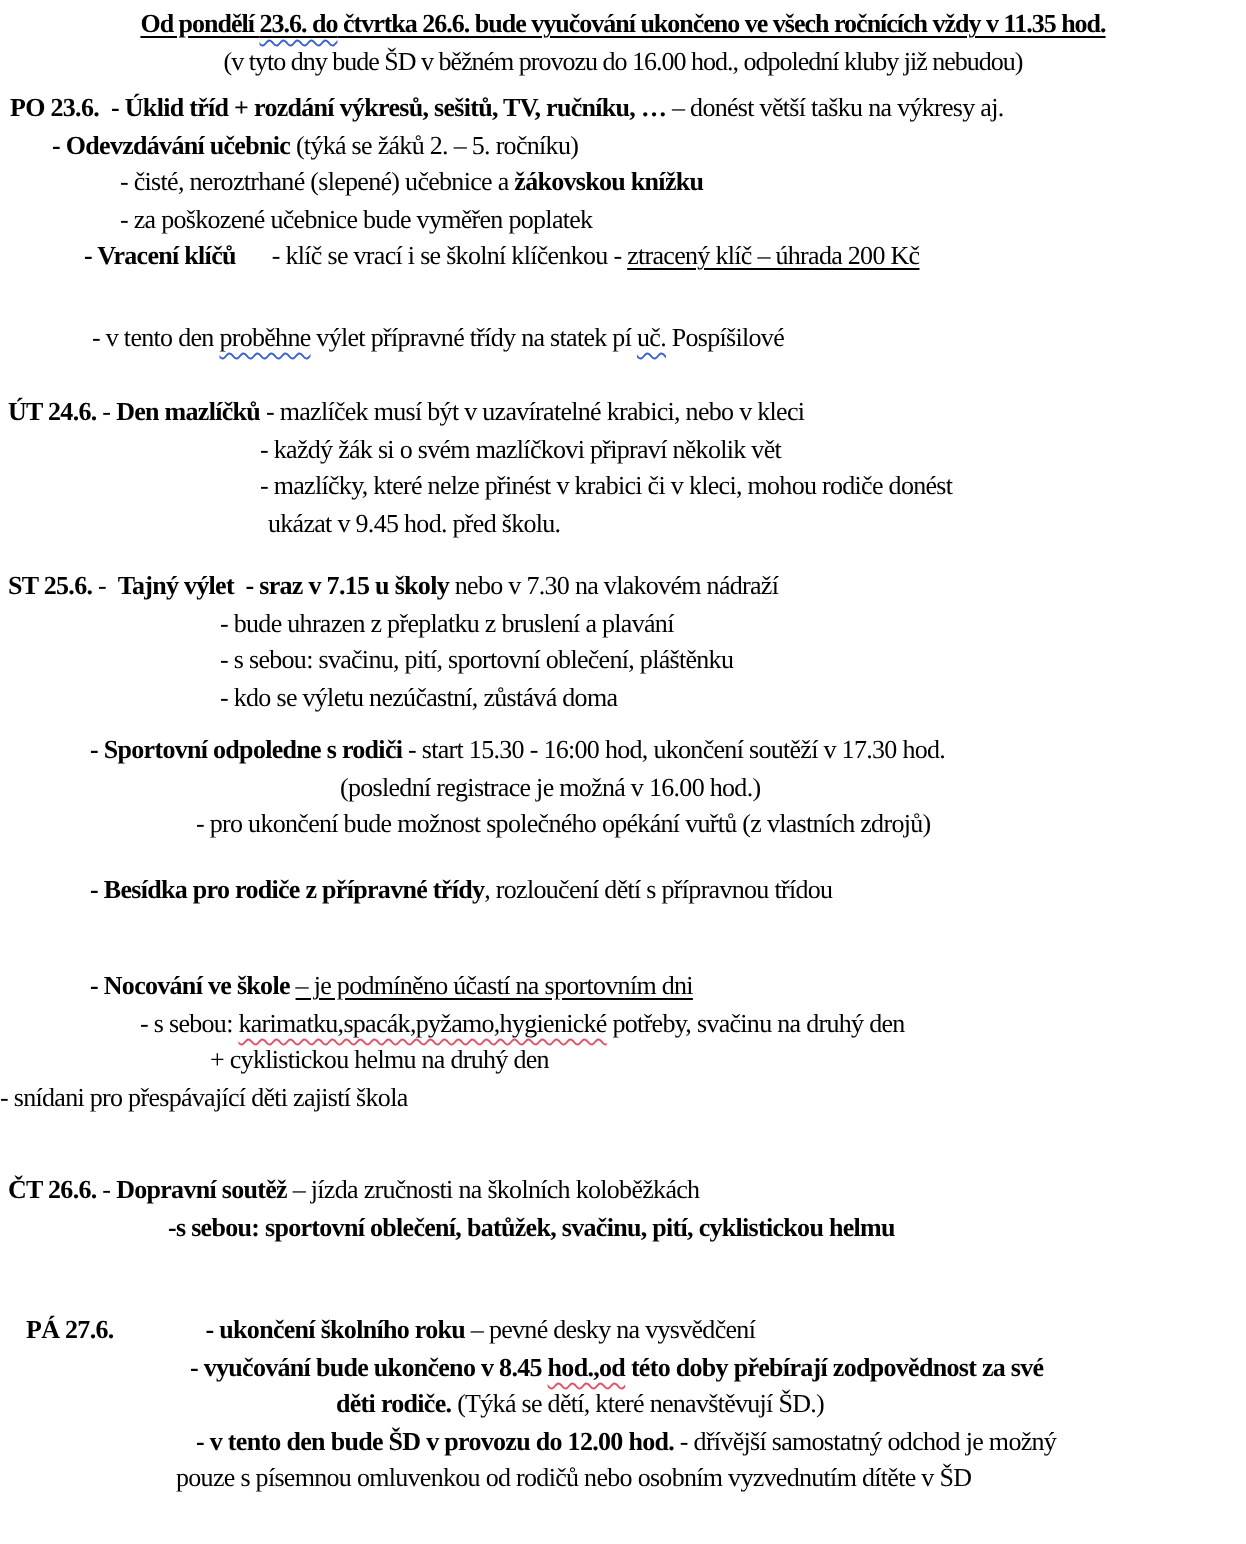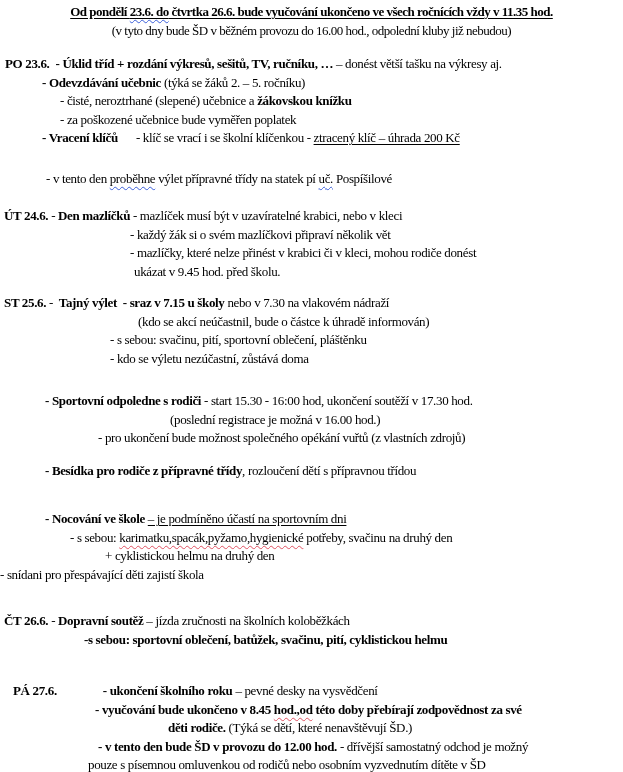--- a/index.html
+++ b/index.html
@@ -52,35 +52,35 @@
   }
   .spacer { display: inline-block; }
 </style>
 </head>
 <body>
 
 <div class="page" style="color: rgb(0, 0, 0); background: rgb(255, 255, 255);">
   <div class="doc">
       <div class="line center"><span class="b u">Od pondělí </span><span class="b u"><span class="wavy-blue">23.6. do</span></span><span class="b u"> čtvrtka 26.6. bude vyučování ukončeno ve všech ročnících vždy v 11.35 hod.</span></div>
       <div class="line center"><span>(v tyto dny bude ŠD v běžném provozu do 16.00 hod., odpolední kluby již nebudou)</span></div>
-      <div class="line" style="padding-left: 5px; margin-top: 15px;"><span class="b">PO 23.6.</span><span class="spacer" style="width: 6px;"></span><span class="b">- Úklid tříd + rozdání výkresů, sešitů, TV, ručníku, …</span><span> – donést větší tašku na výkresy aj.</span></div>
-      <div class="line" style="padding-left: 42px;"><span class="b">- Odevzdávání učebnic</span><span> (týká se žáků 2. – 5. ročníku)</span></div>
+      <div class="line" style="padding-left: 5px; margin-top: 5px;"><span class="b">PO 23.6.</span><span class="spacer" style="width: 6px;"></span><span class="b">- Úklid tříd + rozdání výkresů, sešitů, TV, ručníku, …</span><span> – donést větší tašku na výkresy aj.</span></div>
+      <div class="line" style="padding-left: 26px;"><span class="b">- Odevzdávání učebnic</span><span> (týká se žáků 2. – 5. ročníku)</span></div>
       <div class="line" style="padding-left: 60px;"><span>- čisté, neroztrhané (slepené) učebnice a </span><span class="b">žákovskou knížku</span></div>
       <div class="line" style="padding-left: 60px;"><span>- za poškozené učebnice bude vyměřen poplatek</span></div>
       <div class="line" style="padding-left: 42px;"><span class="b">- Vracení klíčů</span><span class="spacer" style="width: 18px;"></span><span>- klíč se vrací i se školní klíčenkou - </span><span class="u">ztracený klíč – úhrada 200 Kč</span></div>
       <div class="line" style="padding-left: 46px; margin-top: 22px;"><span>- v tento den </span><span><span class="wavy-blue">proběhne</span></span><span> výlet přípravné třídy na statek pí </span><span><span class="wavy-blue">uč.</span></span><span> Pospíšilové</span></div>
       <div class="line" style="padding-left: 4px; margin-top: 19px;"><span class="b">ÚT 24.6.</span><span> - </span><span class="b">Den mazlíčků</span><span> - mazlíček musí být v uzavíratelné krabici, nebo v kleci</span></div>
       <div class="line" style="padding-left: 130px;"><span>- každý žák si o svém mazlíčkovi připraví několik vět</span></div>
       <div class="line" style="padding-left: 130px;"><span>- mazlíčky, které nelze přinést v krabici či v kleci, mohou rodiče donést</span></div>
       <div class="line" style="padding-left: 134px;"><span>ukázat v 9.45 hod. před školu.</span></div>
       <div class="line" style="padding-left: 4px; margin-top: 13px;"><span class="b">ST 25.6.</span><span> -  </span><span class="b">Tajný výlet </span><span class="b"> - sraz v 7.15 u školy</span><span> nebo v 7.30 na vlakovém nádraží</span></div>
-      <div class="line" style="padding-left: 138px;"><span>(kdo se akcí neúčastnil, bude o částce k úhradě informován)</span></div>
+      <div class="line" style="padding-left: 110px;"><span>- bude uhrazen z přeplatku z bruslení a plavání</span></div>
       <div class="line" style="padding-left: 110px;"><span>- s sebou: svačinu, pití, sportovní oblečení, pláštěnku</span></div>
       <div class="line" style="padding-left: 110px;"><span>- kdo se výletu nezúčastní, zůstává doma</span></div>
-      <div class="line" style="padding-left: 45px; margin-top: 24px;"><span class="b">- Sportovní odpoledne s rodiči</span><span> - start 15.30 - 16:00 hod, ukončení soutěží v 17.30 hod.</span></div>
+      <div class="line" style="padding-left: 45px; margin-top: 8px;"><span class="b">- Sportovní odpoledne s rodiči</span><span> - start 15.30 - 16:00 hod, ukončení soutěží v 17.30 hod.</span></div>
       <div class="line" style="padding-left: 170px;"><span>(poslední registrace je možná v 16.00 hod.)</span></div>
       <div class="line" style="padding-left: 98px;"><span>- pro ukončení bude možnost společného opékání vuřtů (z vlastních zdrojů)</span></div>
       <div class="line" style="padding-left: 45px; margin-top: 14px;"><span class="b">- Besídka pro rodiče z přípravné třídy</span><span>, rozloučení dětí s přípravnou třídou</span></div>
       <div class="line" style="padding-left: 45px; margin-top: 30px;"><span class="b">- Nocování ve škole </span><span class="u">– je podmíněno účastí na sportovním dni</span></div>
       <div class="line" style="padding-left: 70px;"><span>- s sebou: </span><span><span class="wavy-red">karimatku,spacák,pyžamo,hygienické</span></span><span> potřeby, svačinu na druhý den</span></div>
       <div class="line" style="padding-left: 105px;"><span>+ cyklistickou helmu na druhý den</span></div>
       <div class="line" style=""><span>- snídani pro přespávající děti zajistí škola</span></div>
       <div class="line" style="padding-left: 4px; margin-top: 28px;"><span class="b">ČT 26.6.</span><span> - </span><span class="b">Dopravní soutěž</span><span> – jízda zručnosti na školních koloběžkách</span></div>
       <div class="line" style="padding-left: 84px;"><span class="b">-s sebou: sportovní oblečení, batůžek, svačinu, pití, cyklistickou helmu</span></div>
       <div class="line" style="padding-left: 13px; margin-top: 33px;"><span class="b">PÁ 27.6.</span><span class="spacer" style="width: 46px;"></span><span class="b">- ukončení školního roku</span><span> – pevné desky na vysvědčení</span></div>

